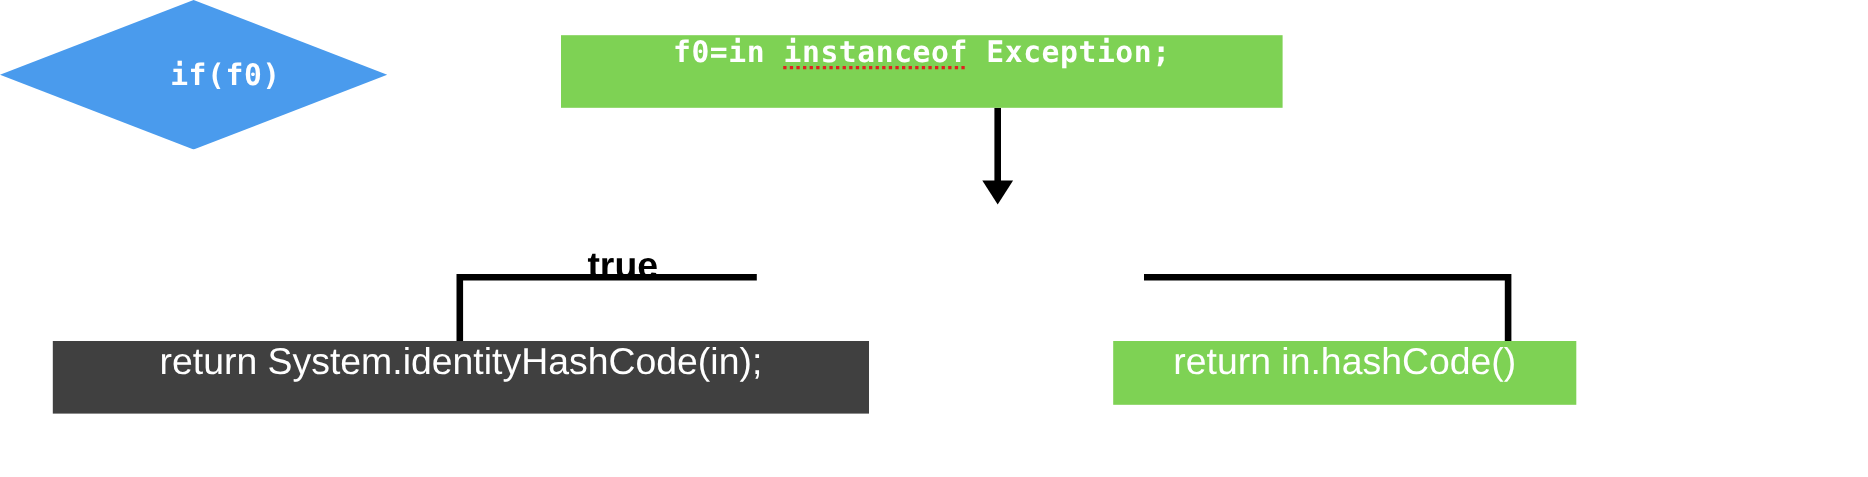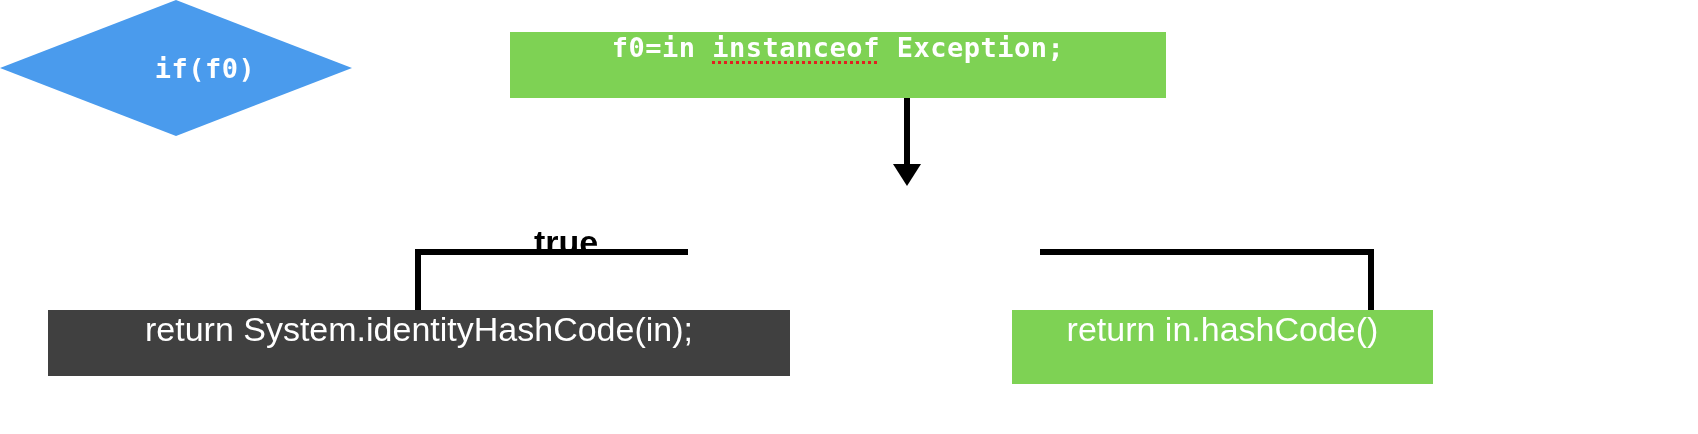--- a/index.html
+++ b/index.html
@@ -85,21 +85,21 @@
     height: 66px;
     background: #404040;
     font-family: "Liberation Sans", sans-serif;
     font-size: 34px;
     font-weight: normal;
   }
   #box-false-branch {
     left: 1012px;
     top: 310px;
     width: 421px;
-    height: 74px;
+    height: 58px;
     background: #7ed254;
     font-family: "Liberation Sans", sans-serif;
     font-size: 34px;
     font-weight: normal;
   }
   
   .edge-label {
     position: absolute;
     color: #000000;
     font-family: "Liberation Sans", sans-serif;

